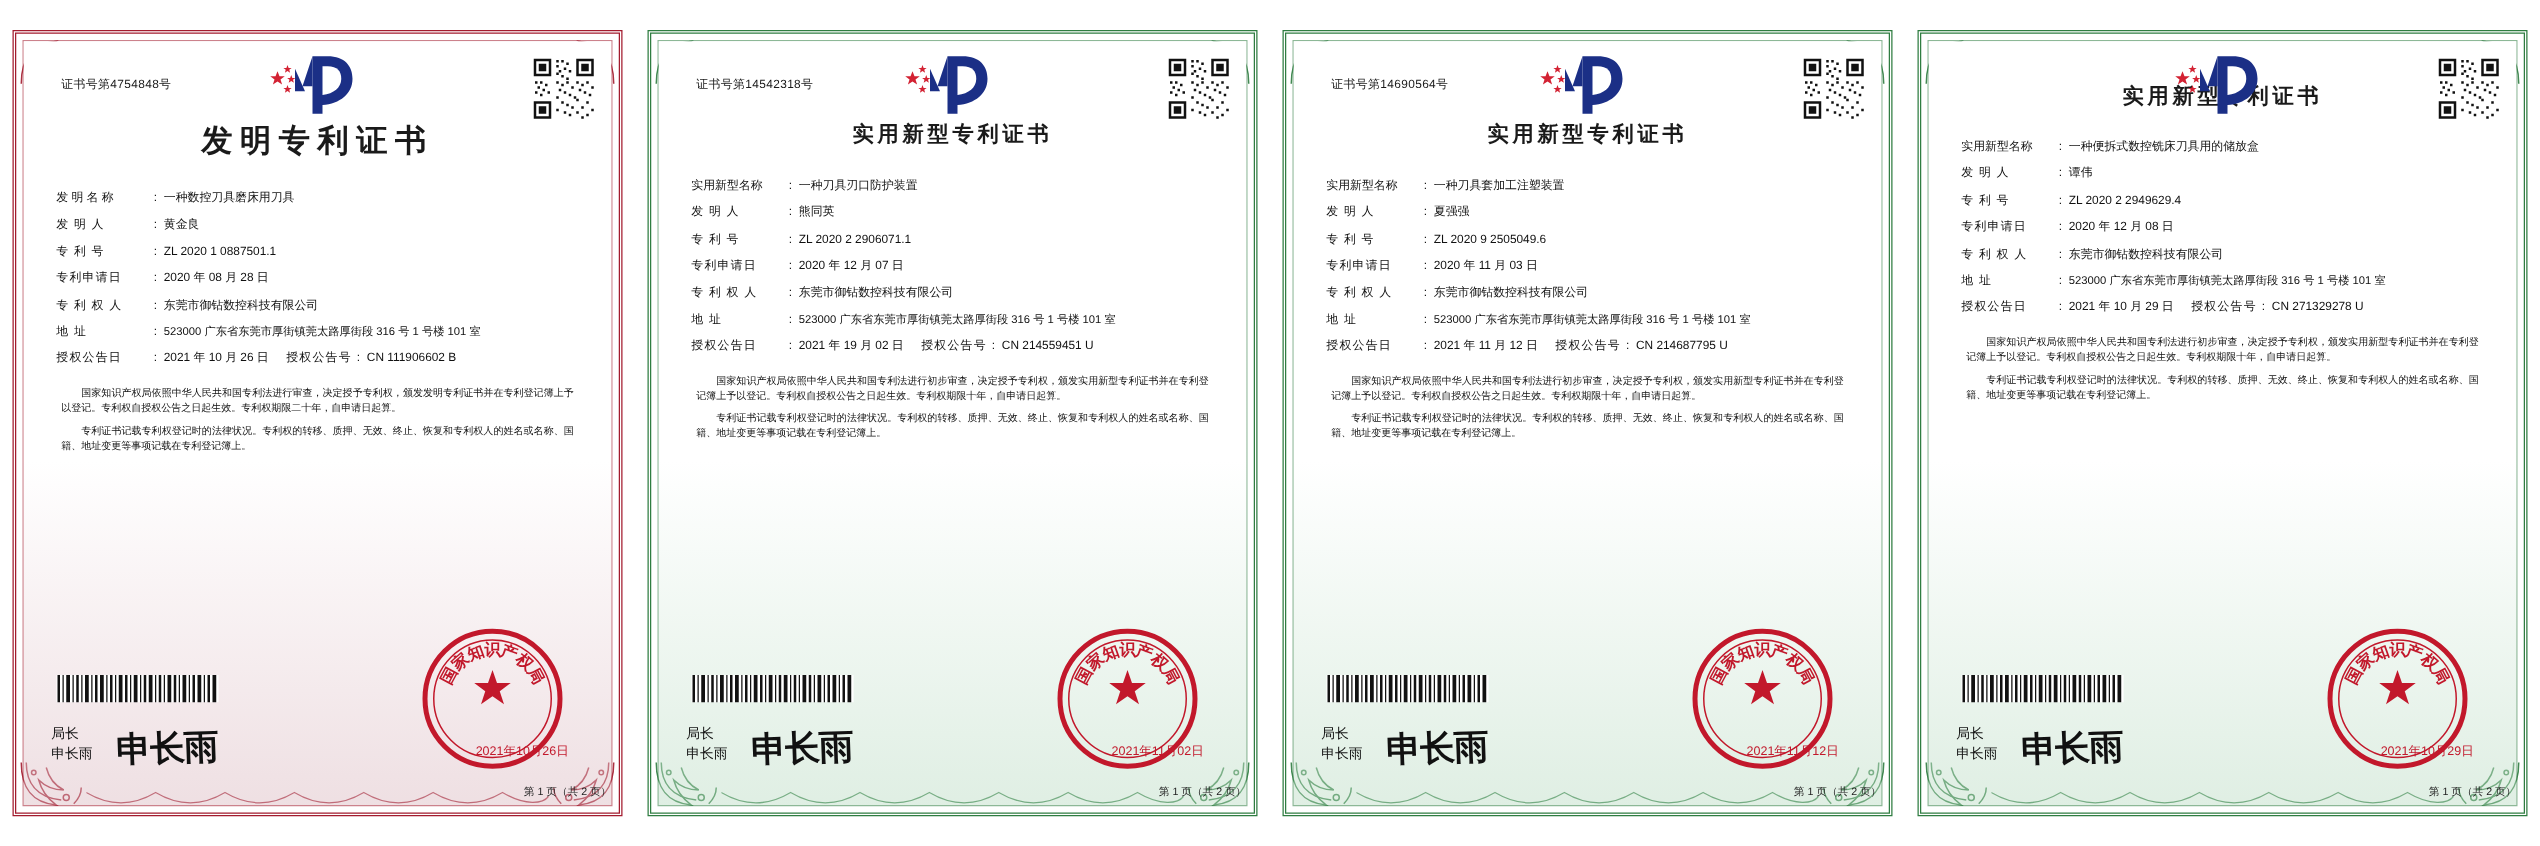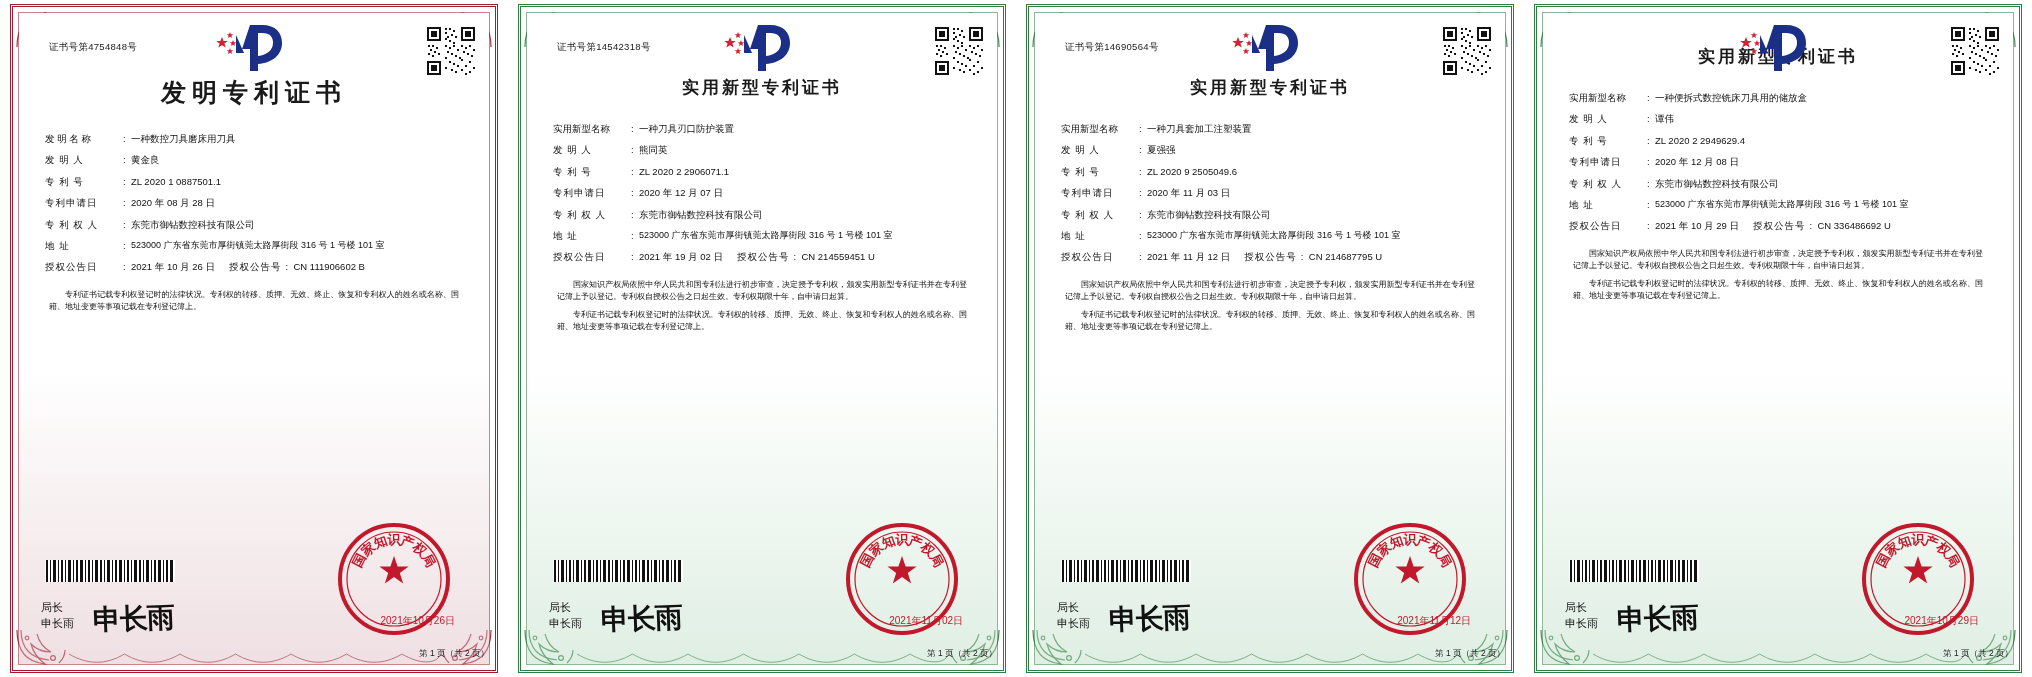--- a/index.html
+++ b/index.html
@@ -17,21 +17,21 @@
     flex-direction: row;
     align-items: flex-start;
     justify-content: flex-start;
     overflow: hidden;
   }
   .cert {
     width: 508px;
     height: 677px;
     position: relative;
     box-sizing: border-box;
-    padding: 4px 10px;
+    padding: 24px 10px;
   }
   .cert-inner {
     position: relative;
     width: 100%;
     height: 100%;
     box-sizing: border-box;
     border: 3px double currentColor;
     padding: 6px;
     background: #ffffff;
   }
@@ -399,20 +399,21 @@
             <div class="flabel">授权公告日</div>
             <div class="fcolon">:</div>
             <div class="fvalue">2021 年 10 月 26 日</div>
             <div class="flabel2">授权公告号</div>
             <div class="fcolon">:</div>
             <div class="fvalue">CN 111906602 B</div>
           </div>
         </div>
 
         <div class="para">
+          <p>国家知识产权局依照中华人民共和国专利法进行审查，决定授予专利权，颁发发明专利证书并在专利登记簿上予以登记。专利权自授权公告之日起生效。专利权期限二十年，自申请日起算。</p>
           <p>专利证书记载专利权登记时的法律状况。专利权的转移、质押、无效、终止、恢复和专利权人的姓名或名称、国籍、地址变更等事项记载在专利登记簿上。</p>
         </div>
 
         <div class="barcode">
           <svg viewBox="0 0 130 22" preserveAspectRatio="none" xmlns="http://www.w3.org/2000/svg">
             <rect width="130" height="22" fill="#fff"></rect>
             <g fill="#111">
               <rect x="1" y="0" width="2" height="22"></rect>
                 <rect x="5" y="0" width="1" height="22"></rect>
               <rect x="8" y="0" width="3" height="22"></rect>
@@ -1197,21 +1198,21 @@
             <div class="flabel">地          址</div>
             <div class="fcolon">:</div>
             <div class="fvalue sm">523000  广东省东莞市厚街镇莞太路厚街段 316 号 1 号楼 101 室</div>
           </div>
           <div class="frow double">
             <div class="flabel">授权公告日</div>
             <div class="fcolon">:</div>
             <div class="fvalue">2021 年 10 月 29 日</div>
             <div class="flabel2">授权公告号</div>
             <div class="fcolon">:</div>
-            <div class="fvalue">CN 336486692 U</div>
+            <div class="fvalue">CN 271329278 U</div>
           </div>
         </div>
 
         <div class="para">
           <p>国家知识产权局依照中华人民共和国专利法进行初步审查，决定授予专利权，颁发实用新型专利证书并在专利登记簿上予以登记。专利权自授权公告之日起生效。专利权期限十年，自申请日起算。</p>
           <p>专利证书记载专利权登记时的法律状况。专利权的转移、质押、无效、终止、恢复和专利权人的姓名或名称、国籍、地址变更等事项记载在专利登记簿上。</p>
         </div>
 
         <div class="barcode">
           <svg viewBox="0 0 130 22" preserveAspectRatio="none" xmlns="http://www.w3.org/2000/svg">

